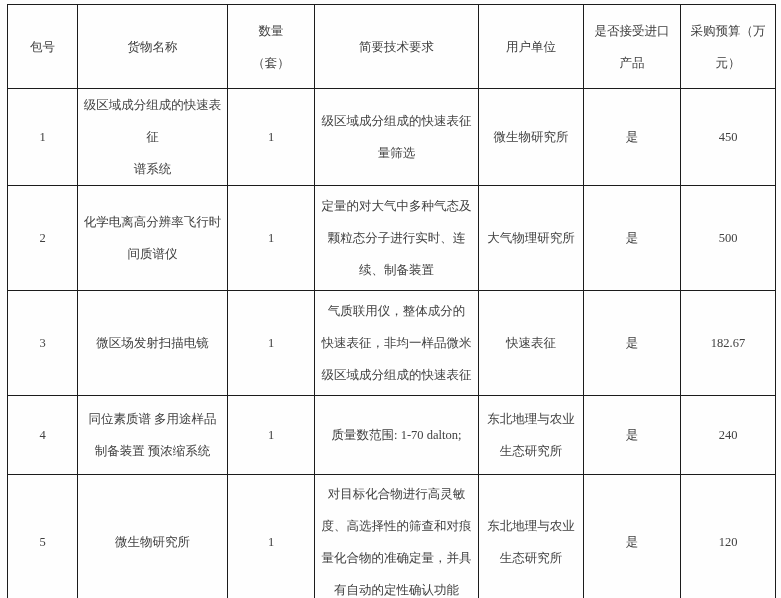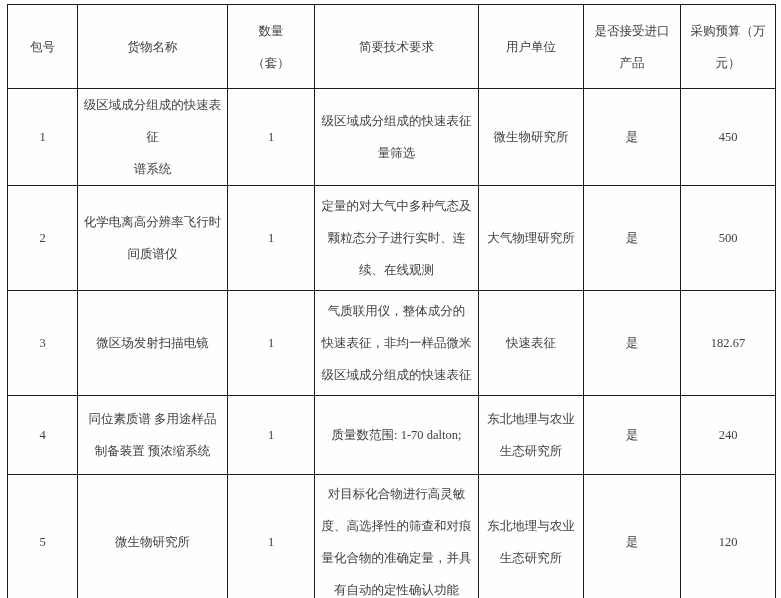--- a/index.html
+++ b/index.html
@@ -80,21 +80,21 @@
       <td>是</td>
       <td>450</td>
     </tr>
     <tr class="r-2">
       <td>2</td>
       <td>化学电离高分辨率飞行时
 间质谱仪</td>
       <td>1</td>
       <td>定量的对大气中多种气态及
 颗粒态分子进行实时、连
-续、在线观测</td>
+续、制备装置</td>
       <td>大气物理研究所</td>
       <td>是</td>
       <td>500</td>
     </tr>
     <tr class="r-3">
       <td>3</td>
       <td>微区场发射扫描电镜</td>
       <td>1</td>
       <td>气质联用仪，整体成分的
 快速表征，非均一样品微米

